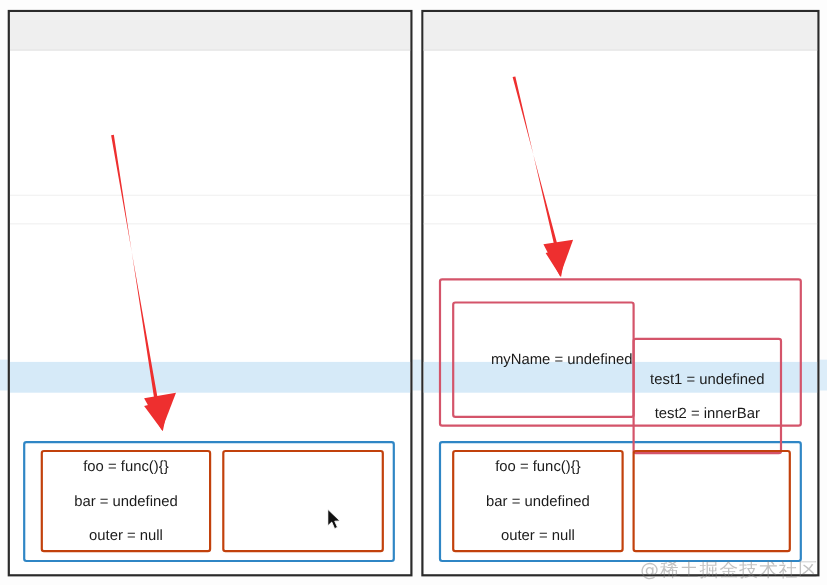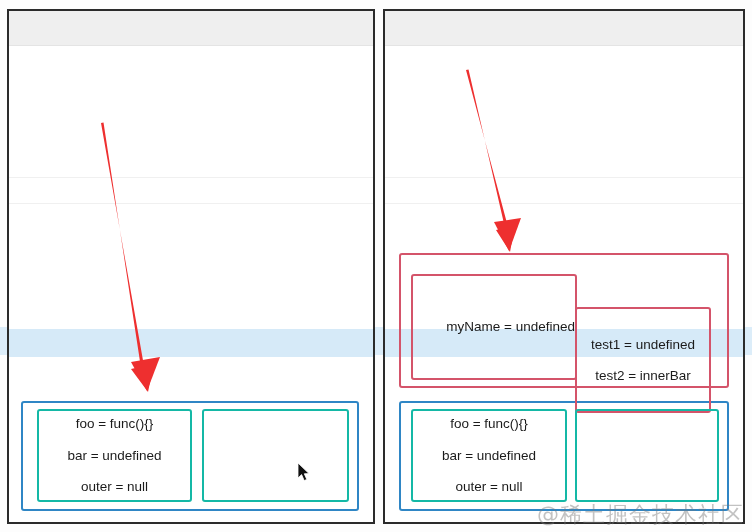--- a/index.html
+++ b/index.html
@@ -84,21 +84,21 @@
   .scope-inner {
     position: absolute;
     box-sizing: border-box;
     border-radius: 3px;
     background: rgba(255,255,255,0.0);
     z-index: 5;
     display: flex;
     flex-direction: column;
     justify-content: center;
   }
-  .scope-inner.blue { border: 2px solid #14b8a6; }
+  .scope-inner.blue { border: 2px solid #c2410c; }
   .scope-inner.red  { border: 2px solid #d4546a; }
 
   .scope-line {
     color: #1b1b1b;
     font-size: 13.5px;
     line-height: 1;
     white-space: nowrap;
     margin: 9px 0;
   }
   .lines-centered .scope-line { text-align: center; }
@@ -123,21 +123,21 @@
     width: 14px;
     height: 20px;
   }
 
   
   .watermark {
     position: absolute;
     right: 8px;
     bottom: 2px;
     z-index: 11;
-    font-size: 22px;
+    font-size: 17px;
     letter-spacing: 1px;
     color: rgba(120,120,120,0.45);
     font-family: "DejaVu Sans", sans-serif;
     white-space: nowrap;
     user-select: none;
   }
 
   
   .edge-sliver {
     position: absolute;

